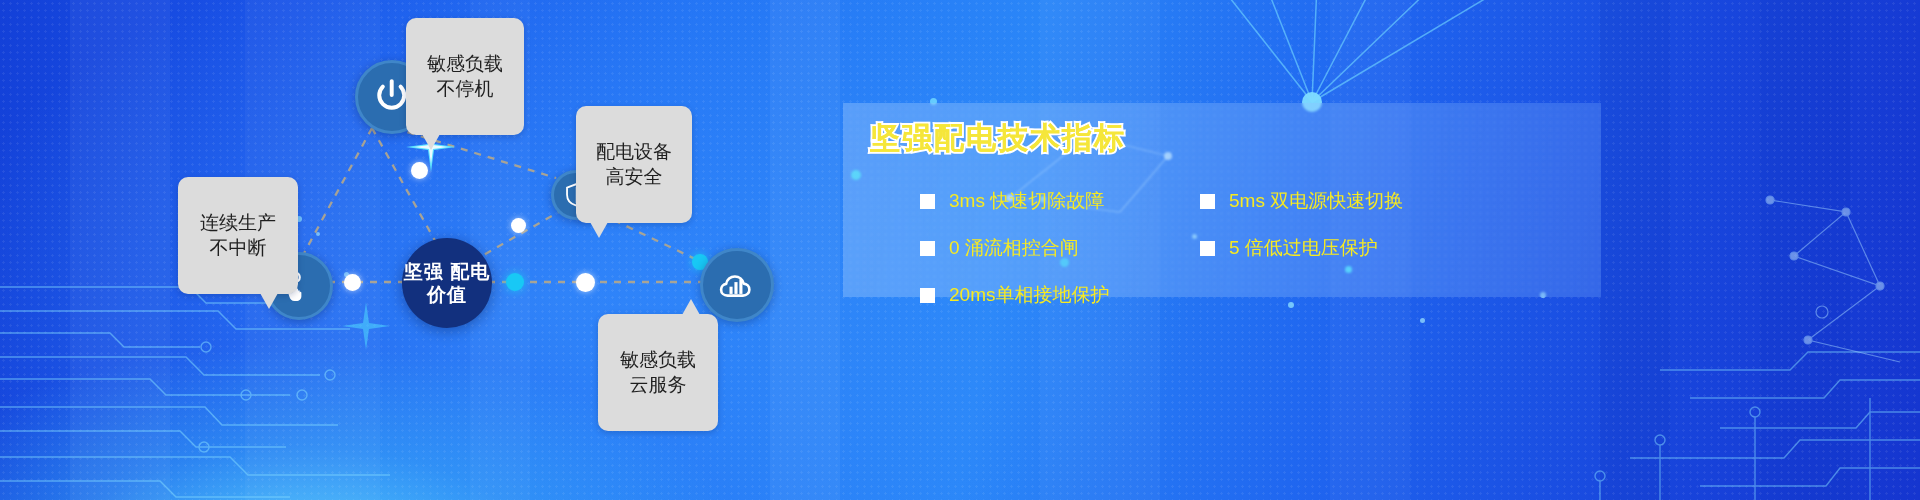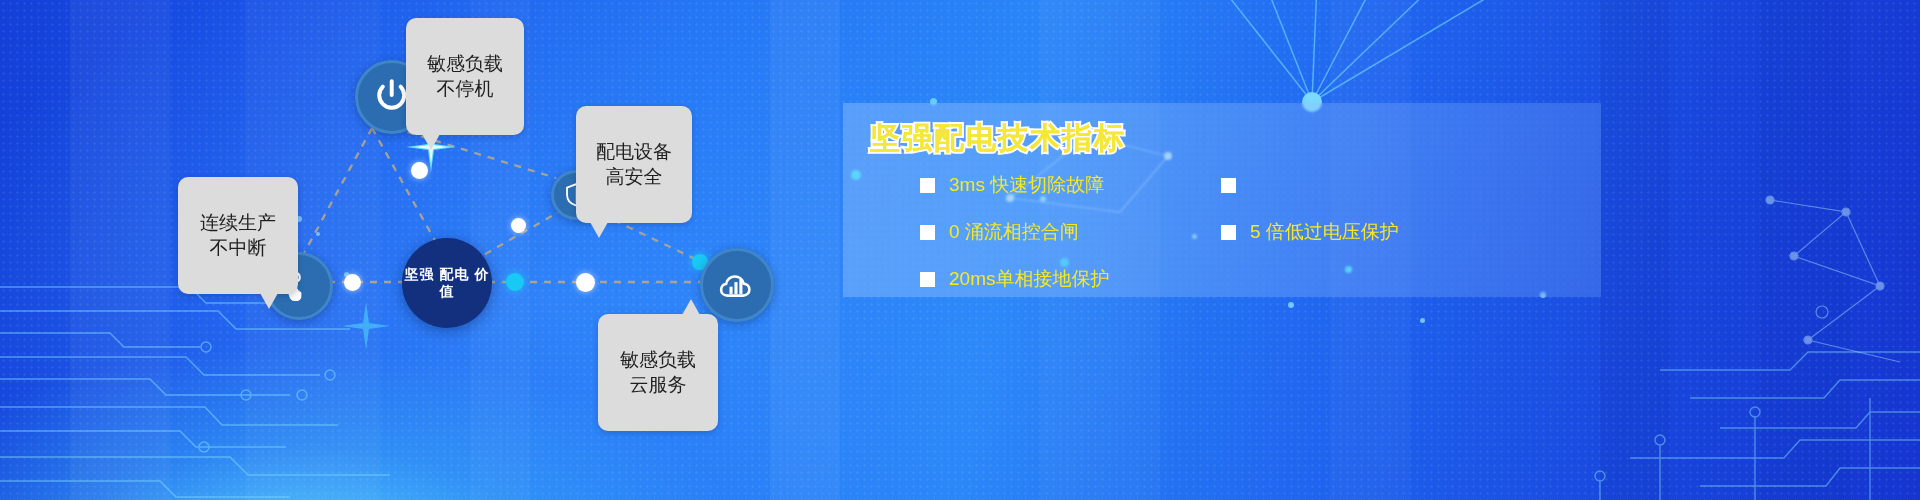--- a/index.html
+++ b/index.html
@@ -19,42 +19,42 @@
   .consts{position:absolute;pointer-events:none;}
   .dot{position:absolute;border-radius:50%;pointer-events:none;}
   
   #diagram{position:absolute;left:0;top:0;width:1000px;height:500px;}
   .node{position:absolute;border-radius:50%;display:flex;align-items:center;justify-content:center;
         box-shadow:0 2px 10px rgba(0,20,70,.30);}
   .node.icon{background:#2b6db0;border:3px solid #3f86c9;}
   .node.icon svg{width:58%;height:58%;display:block;}
   .center-node{position:absolute;border-radius:50%;background:#12307e;
       display:flex;align-items:center;justify-content:center;text-align:center;
-      color:#fff;font-weight:bold;font-size:14px;line-height:1.22;letter-spacing:1px;
+      color:#fff;font-weight:bold;font-size:19px;line-height:1.22;letter-spacing:1px;
       box-shadow:0 3px 14px rgba(0,15,60,.35);}
   .ndot{position:absolute;border-radius:50%;background:#ffffff;box-shadow:0 0 6px rgba(255,255,255,.6);}
   .ndot.cyan{background:#18c8f5;box-shadow:0 0 8px rgba(24,200,245,.8);}
   .bubble{position:absolute;background:#dcdcdc;border-radius:10px;color:#1f1f1f;
       font-size:19px;line-height:1.28;text-align:center;padding:10px 14px;
       box-shadow:0 2px 6px rgba(0,25,80,.22);white-space:pre-line;}
   .bubble .tail{position:absolute;width:0;height:0;border-left:9px solid transparent;
       border-right:9px solid transparent;}
   .bubble .tail.down{border-top:16px solid #dcdcdc;bottom:-15px;}
   .bubble .tail.up{border-bottom:16px solid #dcdcdc;top:-15px;}
   
   #spec-panel{position:absolute;left:843px;top:103px;width:758px;height:194px;
       background:linear-gradient(100deg, rgba(180,215,255,.34) 0%, rgba(150,195,255,.30) 55%, rgba(130,180,255,.26) 100%);
       backdrop-filter:blur(1px);}
   #spec-title{position:absolute;left:870px;top:118px;font-size:30px;font-weight:bold;
       color:#f5e63a;letter-spacing:2px;
       -webkit-text-stroke:4px #ffffff;paint-order:stroke fill;}
   #spec-title-fg{position:absolute;left:870px;top:118px;font-size:30px;font-weight:bold;
       color:#f5e63a;letter-spacing:2px;}
-  .spec-list{position:absolute;left:920px;top:172px;width:660px;
-      display:grid;grid-template-columns:280px 300px;row-gap:21px;column-gap:0px;gap:21px;}
+  .spec-list{position:absolute;left:920px;top:188px;width:660px;
+      display:grid;grid-template-columns:280px 300px;row-gap:21px;column-gap:0px;}
   .spec-item{display:flex;align-items:center;gap:14px;}
   .spec-bullet{width:15px;height:15px;background:#ffffff;flex:0 0 auto;}
   .spec-label{color:#f7ea21;font-size:19px;white-space:nowrap;}
 </style>
 </head>
 <body>
 
 <div id="banner">
 
   <div class="vstripe" style="left:70px;width:100px;background:rgba(255,255,255,.045);"></div>
@@ -257,20 +257,21 @@
   <div id="spec-title">坚强配电技术指标</div>
   <div id="spec-title-fg">坚强配电技术指标</div>
 
   <div class="spec-list">
     <div class="spec-item">
       <span class="spec-bullet"></span>
       <span class="spec-label">3ms 快速切除故障</span>
     </div>
     <div class="spec-item">
       <span class="spec-bullet"></span>
+      <span class="spec-label">5ms 双电源快速切换</span>
     </div>
     <div class="spec-item">
       <span class="spec-bullet"></span>
       <span class="spec-label">0 涌流相控合闸</span>
     </div>
     <div class="spec-item">
       <span class="spec-bullet"></span>
       <span class="spec-label">5 倍低过电压保护</span>
     </div>
     <div class="spec-item">

